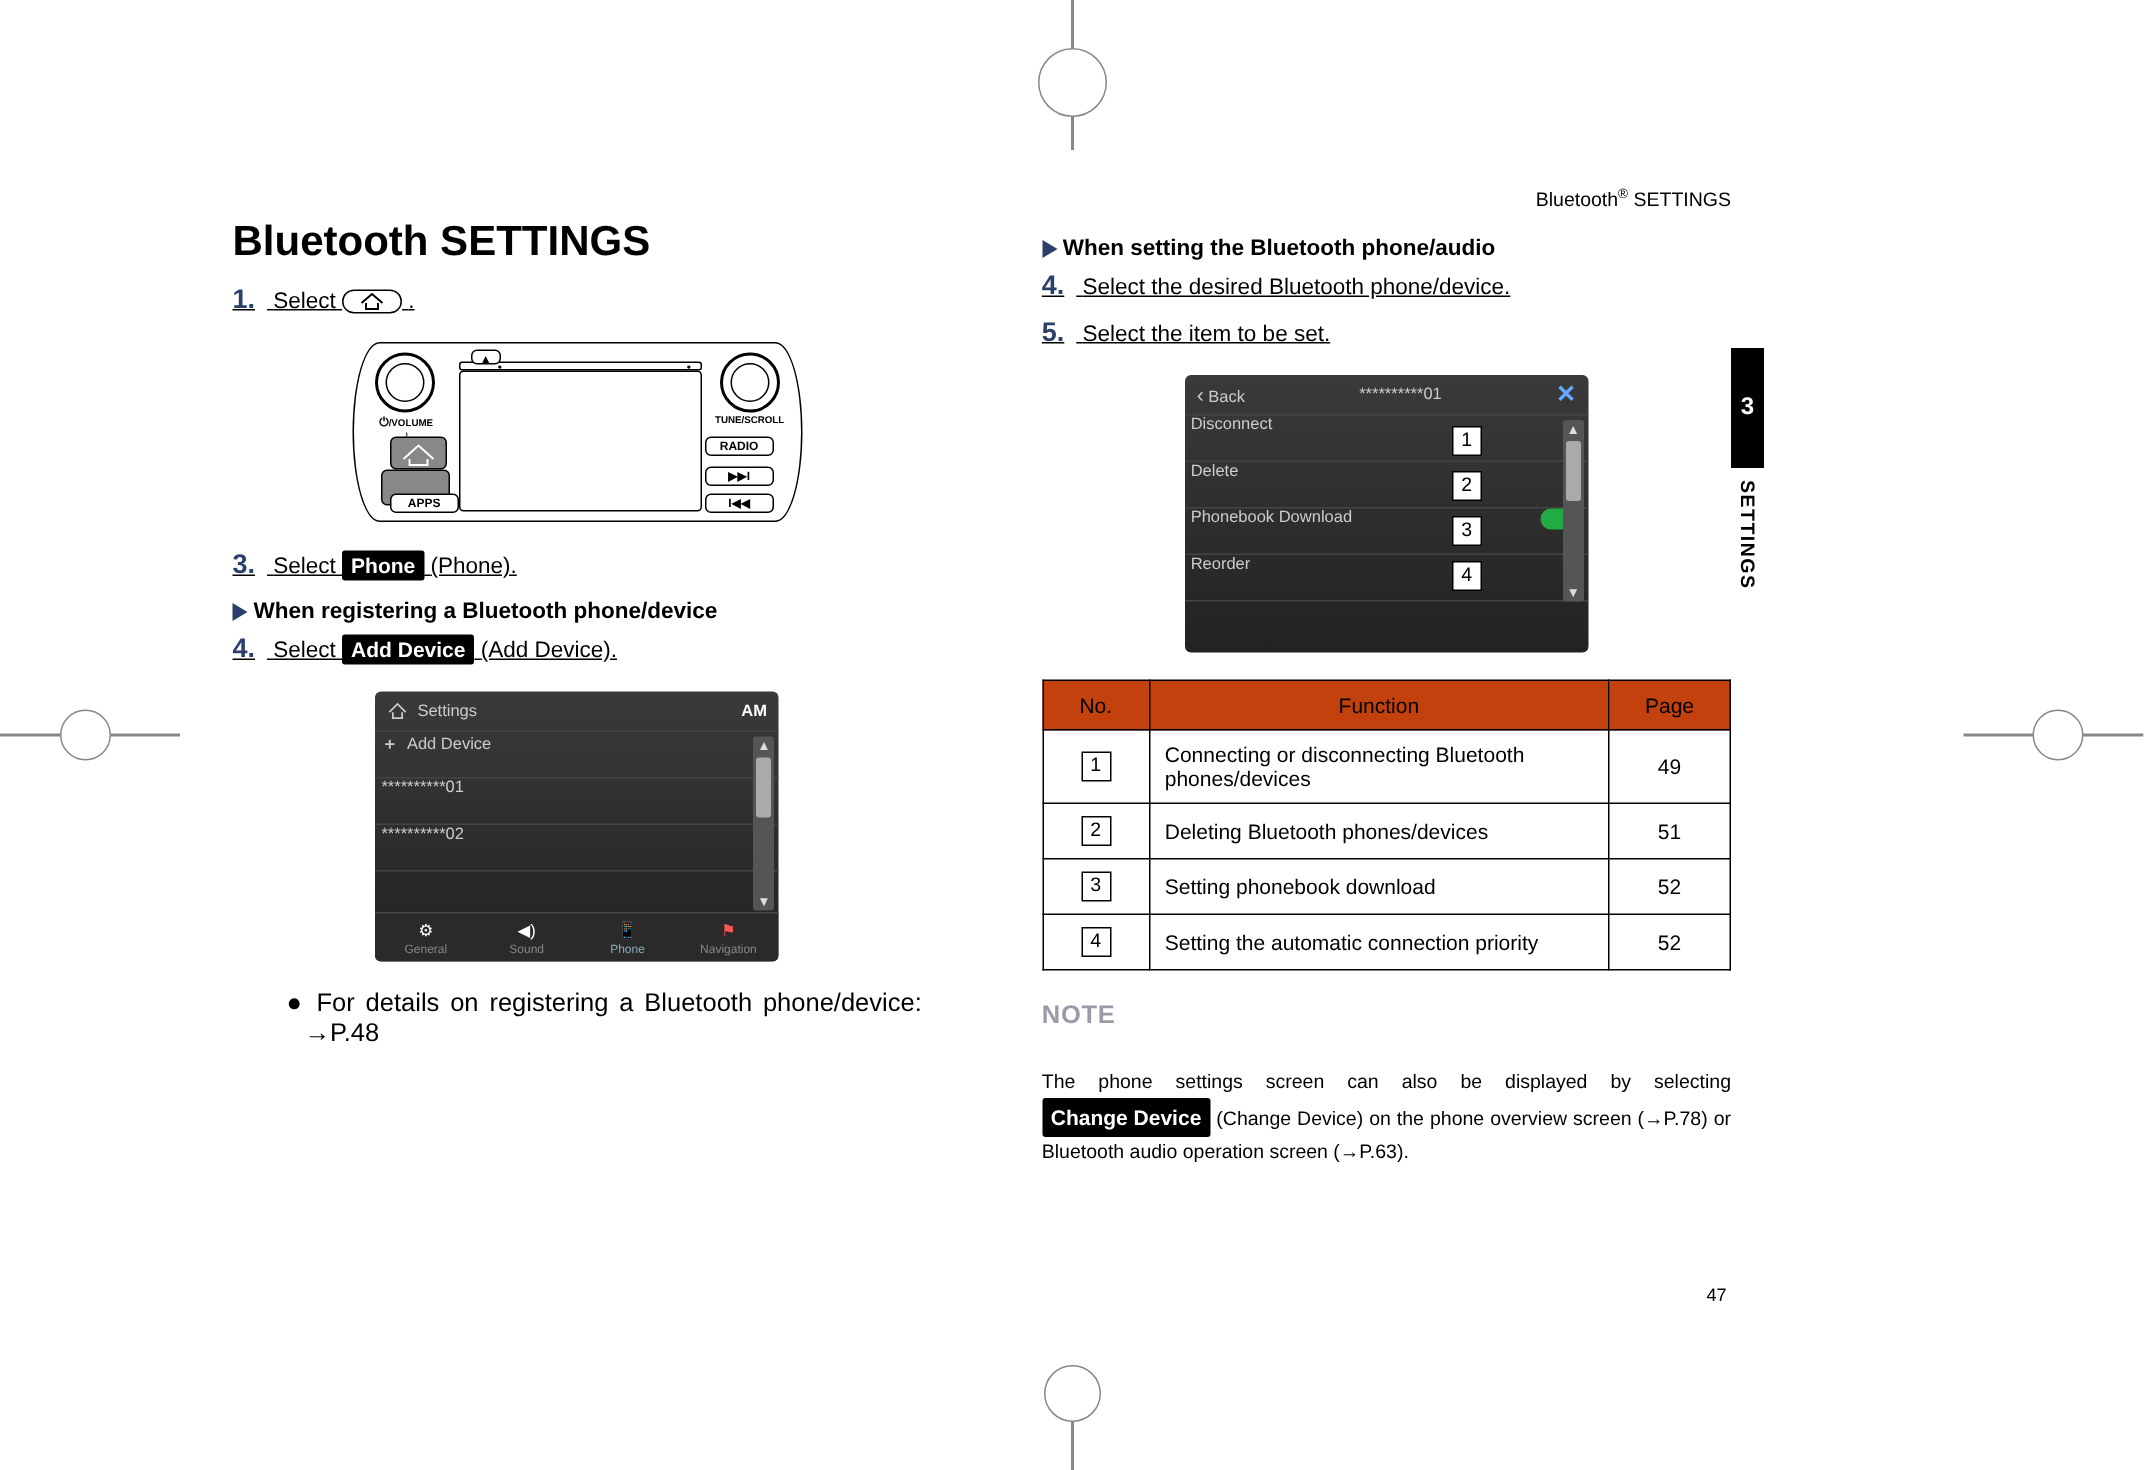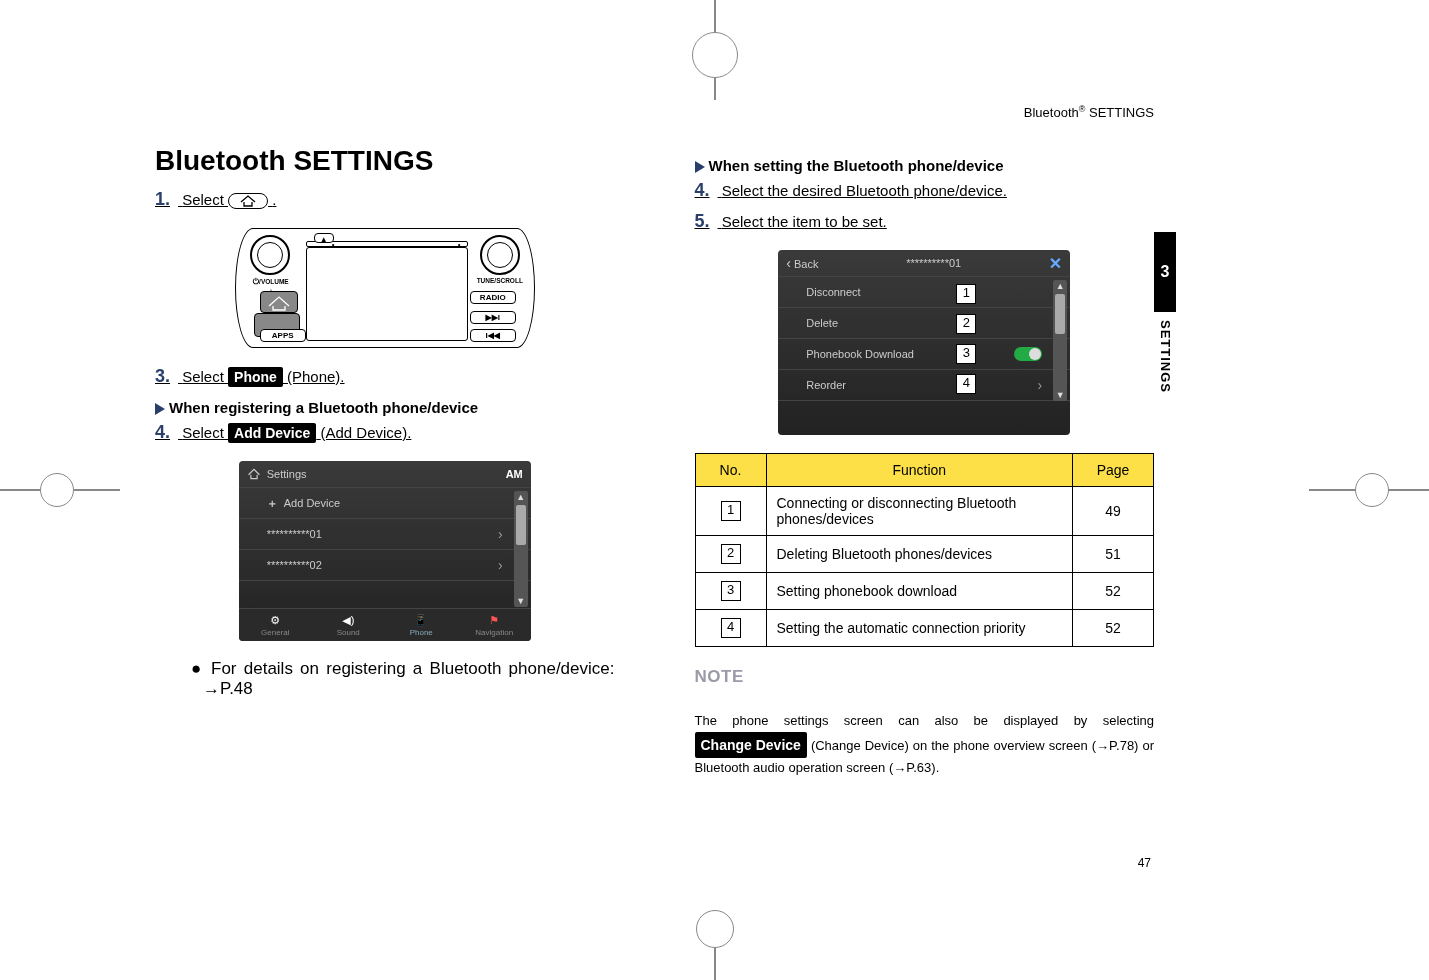--- a/index.html
+++ b/index.html
@@ -6,21 +6,21 @@
     margin: 0;
     font-family: Arial, Helvetica, sans-serif;
     background: #fff;
     color: #000;
     width: 1429px;
     height: 980px;
     position: relative;
   }
   .page-header {
     position: absolute;
-    top: 104px;
+    top: 124px;
     right: 275px;
     font-size: 13px;
     text-align: right;
   }
   .sup { font-size: 9px; vertical-align: super; }
   .content {
     display: flex;
     position: absolute;
     top: 145px;
     left: 155px;
@@ -132,43 +132,43 @@
     border: 1px solid #000;
     border-radius: 4px;
   }
   .tinylabel {
     position: absolute;
     font-size: 6.5px;
     font-weight: bold;
     text-align: center;
   }
   .screenshot1, .screenshot2 {
-    width: 292px;
+    width: 269px;
     height: 180px;
     background: linear-gradient(#3a3a3a, #222);
     border-radius: 4px;
     position: relative;
     color: #ccc;
     font-size: 11px;
     overflow: hidden;
   }
   .screenshot2 { height: 185px; }
   .ss-top {
     height: 26px;
     display: flex;
     align-items: center;
     padding: 0 8px;
     font-size: 11px;
   }
   .ss-top .left { flex:1; display:flex; align-items:center; gap:6px; }
   .ss-row {
     height: 30px;
     display: flex;
-    align-items: center;
-    padding: 0 28px;
+    align-items: flex-start;
+    padding: 0 4px;
     border-top: 1px solid #444;
     justify-content: space-between;
   }
   .chevron {
     color: #999;
     font-size: 14px;
   }
   .scrollbar {
     position: absolute;
     right: 3px;
@@ -230,21 +230,21 @@
     border-collapse: collapse;
     width: 100%;
     margin-top: 18px;
     font-size: 14px;
   }
   table.func th, table.func td {
     border: 1px solid #000;
     padding: 8px 10px;
   }
   table.func th {
-    background: #fde047;
+    background: #c2410c;
     font-weight: normal;
   }
   table.func td.num { text-align: center; width: 50px; }
   table.func td.page { text-align: center; width: 60px; }
   .notehead {
     color: #9A9AA8;
     font-weight: bold;
     font-size: 17px;
     margin-top: 20px;
     letter-spacing: 0.5px;
@@ -460,21 +460,21 @@
             </div>
         </div>
       </div>
     </div>
 
     <div class="bullet">● <span>For details on registering a Bluetooth phone/device: →P.48</span></div>
   </div>
 
   <div class="col">
     <div class="subhead">
-      <span class="tri"></span><span>When setting the Bluetooth phone/device</span>
+      <span class="tri"></span><span>When setting the Bluetooth phone/audio</span>
     </div>
     <div class="step">
       <span class="step-num">4.</span>
       <span>Select the desired Bluetooth phone/device.</span>
     </div>
     <div class="step">
       <span class="step-num">5.</span>
       <span>Select the item to be set.</span>
     </div>
 

